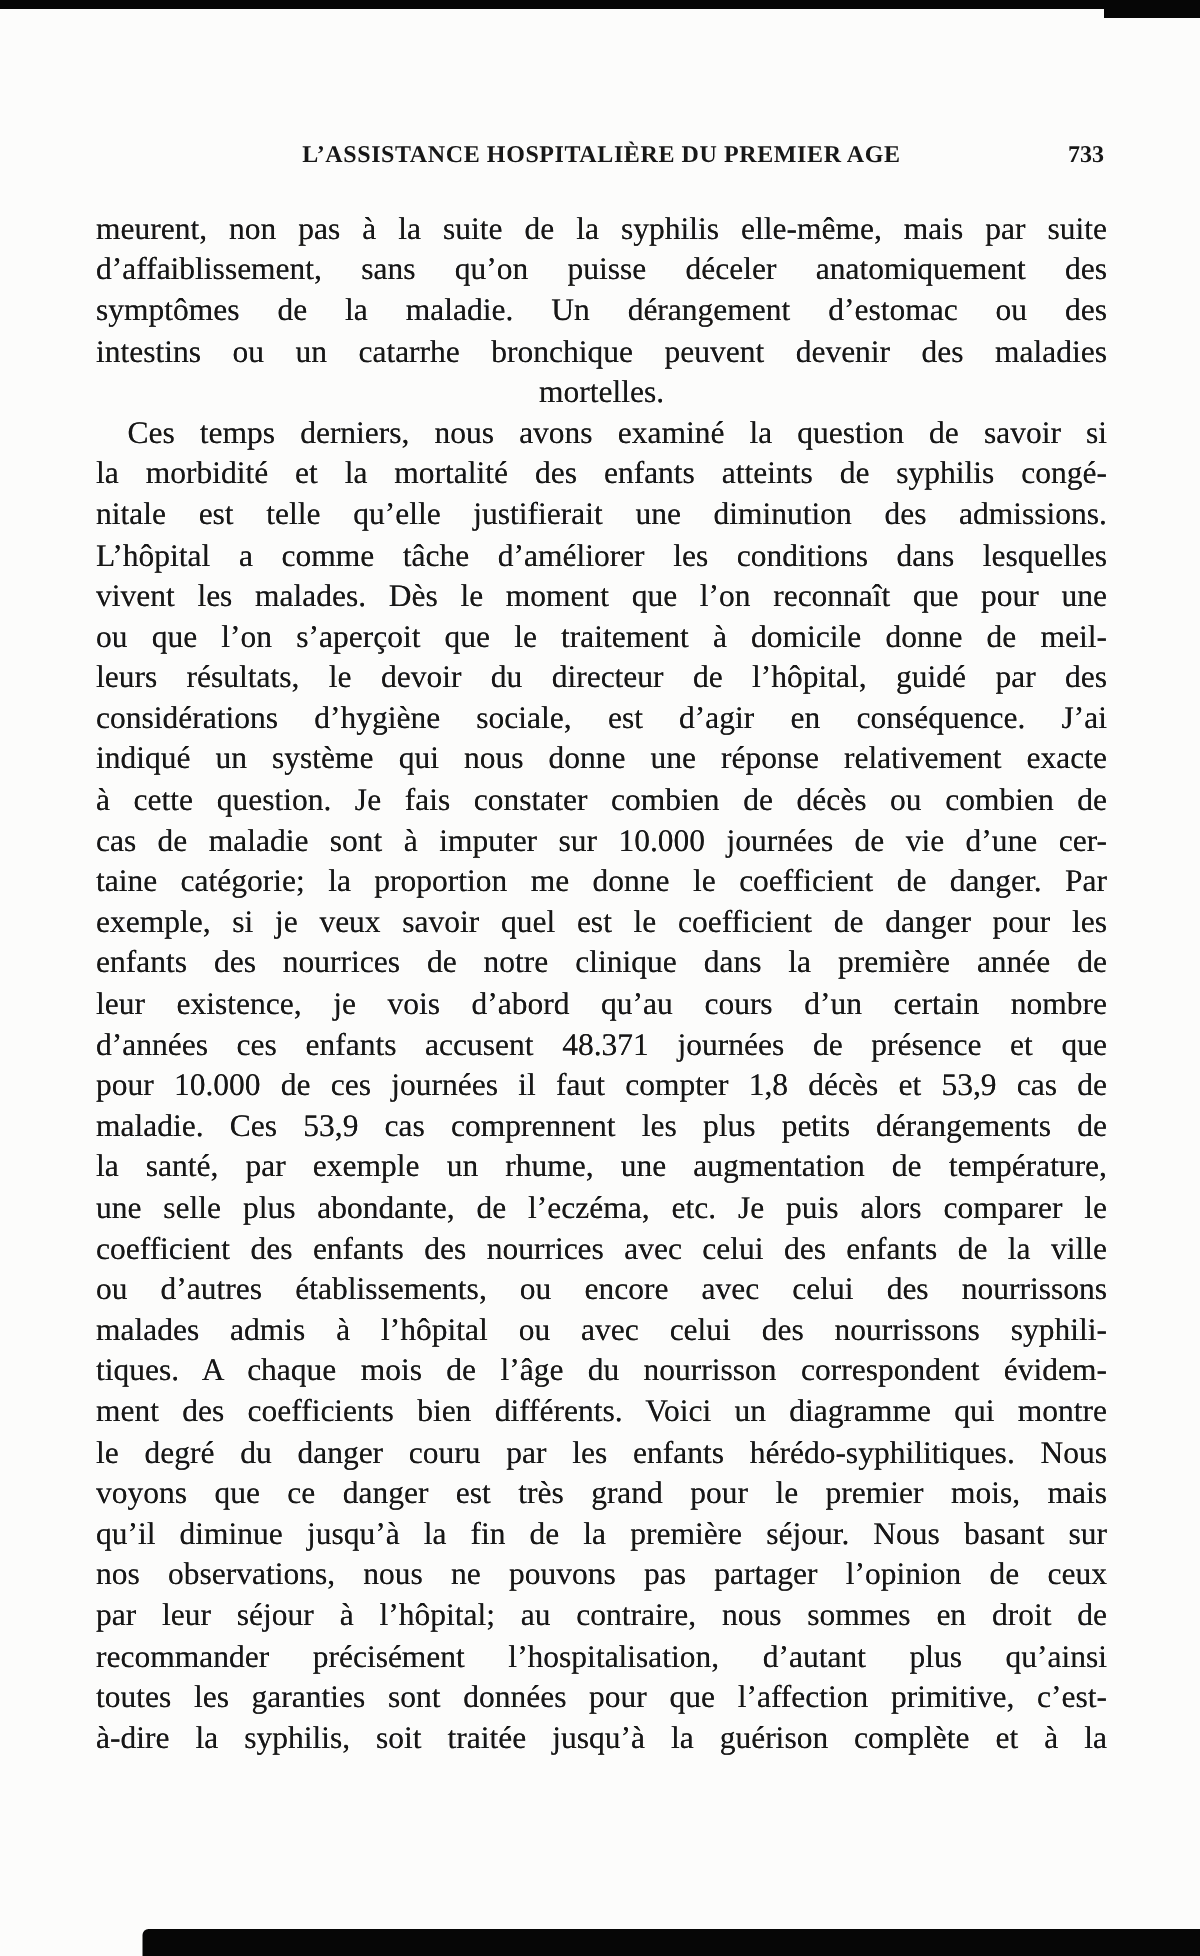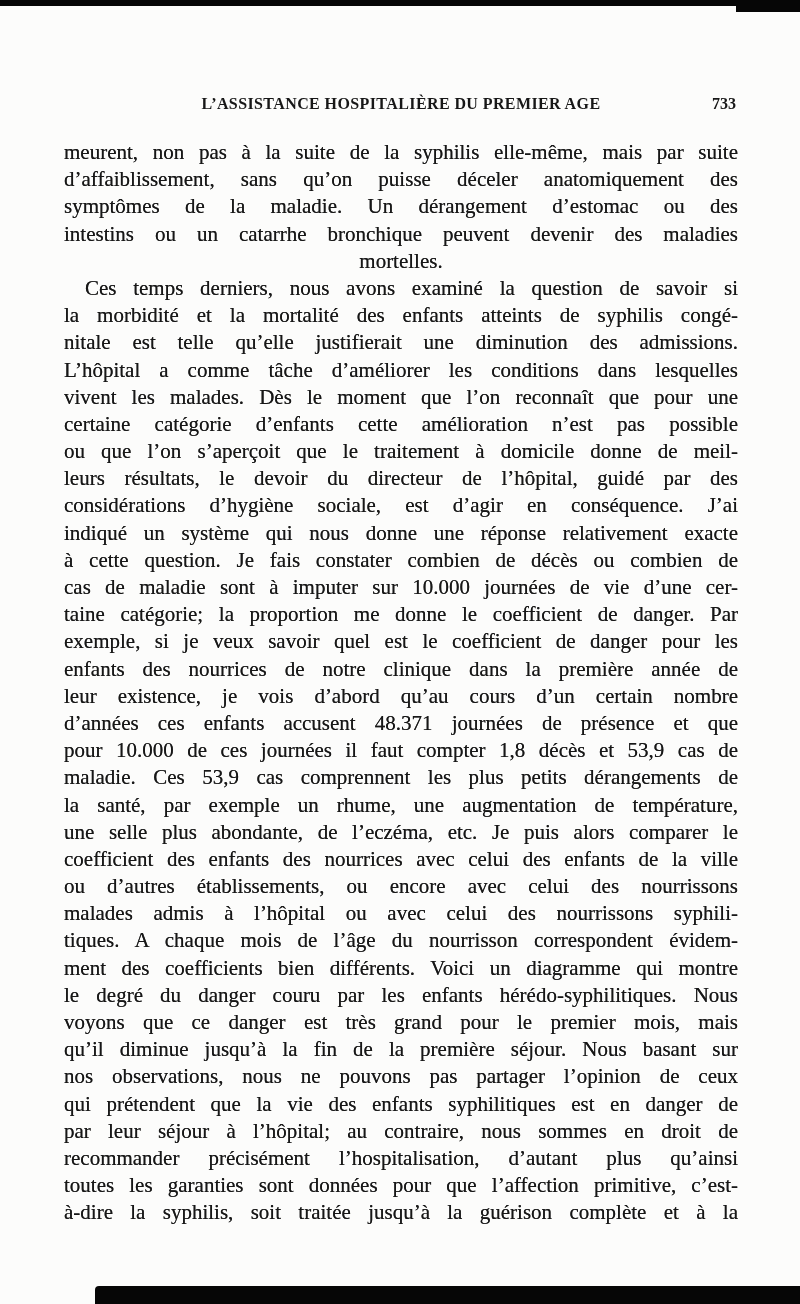--- a/index.html
+++ b/index.html
@@ -66,21 +66,20 @@
       <div class="line justify">meurent, non pas à la suite de la syphilis elle-même, mais par suite</div>
       <div class="line justify">d’affaiblissement, sans qu’on puisse déceler anatomiquement des</div>
       <div class="line justify">symptômes de la maladie. Un dérangement d’estomac ou des</div>
       <div class="line justify">intestins ou un catarrhe bronchique peuvent devenir des maladies</div>
       <div class="line left">mortelles.</div>
       <div class="line justify indent">Ces temps derniers, nous avons examiné la question de savoir si</div>
       <div class="line justify">la morbidité et la mortalité des enfants atteints de syphilis congé-</div>
       <div class="line justify">nitale est telle qu’elle justifierait une diminution des admissions.</div>
       <div class="line justify">L’hôpital a comme tâche d’améliorer les conditions dans lesquelles</div>
       <div class="line justify">vivent les malades. Dès le moment que l’on reconnaît que pour une</div>
-      <div class="line justify">certaine catégorie d’enfants cette amélioration n’est pas possible</div>
       <div class="line justify">ou que l’on s’aperçoit que le traitement à domicile donne de meil-</div>
       <div class="line justify">leurs résultats, le devoir du directeur de l’hôpital, guidé par des</div>
       <div class="line justify">considérations d’hygiène sociale, est d’agir en conséquence. J’ai</div>
       <div class="line justify">indiqué un système qui nous donne une réponse relativement exacte</div>
       <div class="line justify">à cette question. Je fais constater combien de décès ou combien de</div>
       <div class="line justify">cas de maladie sont à imputer sur 10.000 journées de vie d’une cer-</div>
       <div class="line justify">taine catégorie; la proportion me donne le coefficient de danger. Par</div>
       <div class="line justify">exemple, si je veux savoir quel est le coefficient de danger pour les</div>
       <div class="line justify">enfants des nourrices de notre clinique dans la première année de</div>
       <div class="line justify">leur existence, je vois d’abord qu’au cours d’un certain nombre</div>
@@ -91,19 +90,18 @@
       <div class="line justify">une selle plus abondante, de l’eczéma, etc. Je puis alors comparer le</div>
       <div class="line justify">coefficient des enfants des nourrices avec celui des enfants de la ville</div>
       <div class="line justify">ou d’autres établissements, ou encore avec celui des nourrissons</div>
       <div class="line justify">malades admis à l’hôpital ou avec celui des nourrissons syphili-</div>
       <div class="line justify">tiques. A chaque mois de l’âge du nourrisson correspondent évidem-</div>
       <div class="line justify">ment des coefficients bien différents. Voici un diagramme qui montre</div>
       <div class="line justify">le degré du danger couru par les enfants hérédo-syphilitiques. Nous</div>
       <div class="line justify">voyons que ce danger est très grand pour le premier mois, mais</div>
       <div class="line justify">qu’il diminue jusqu’à la fin de la première séjour. Nous basant sur</div>
       <div class="line justify">nos observations, nous ne pouvons pas partager l’opinion de ceux</div>
-      <div class="line justify">qui prétendent que la vie des enfants syphilitiques est en danger de</div>
       <div class="line justify">par leur séjour à l’hôpital; au contraire, nous sommes en droit de</div>
       <div class="line justify">recommander précisément l’hospitalisation, d’autant plus qu’ainsi</div>
       <div class="line justify">toutes les garanties sont données pour que l’affection primitive, c’est-</div>
       <div class="line justify">à-dire la syphilis, soit traitée jusqu’à la guérison complète et à la</div>
     </div>
 </div>
 
 </body></html>

